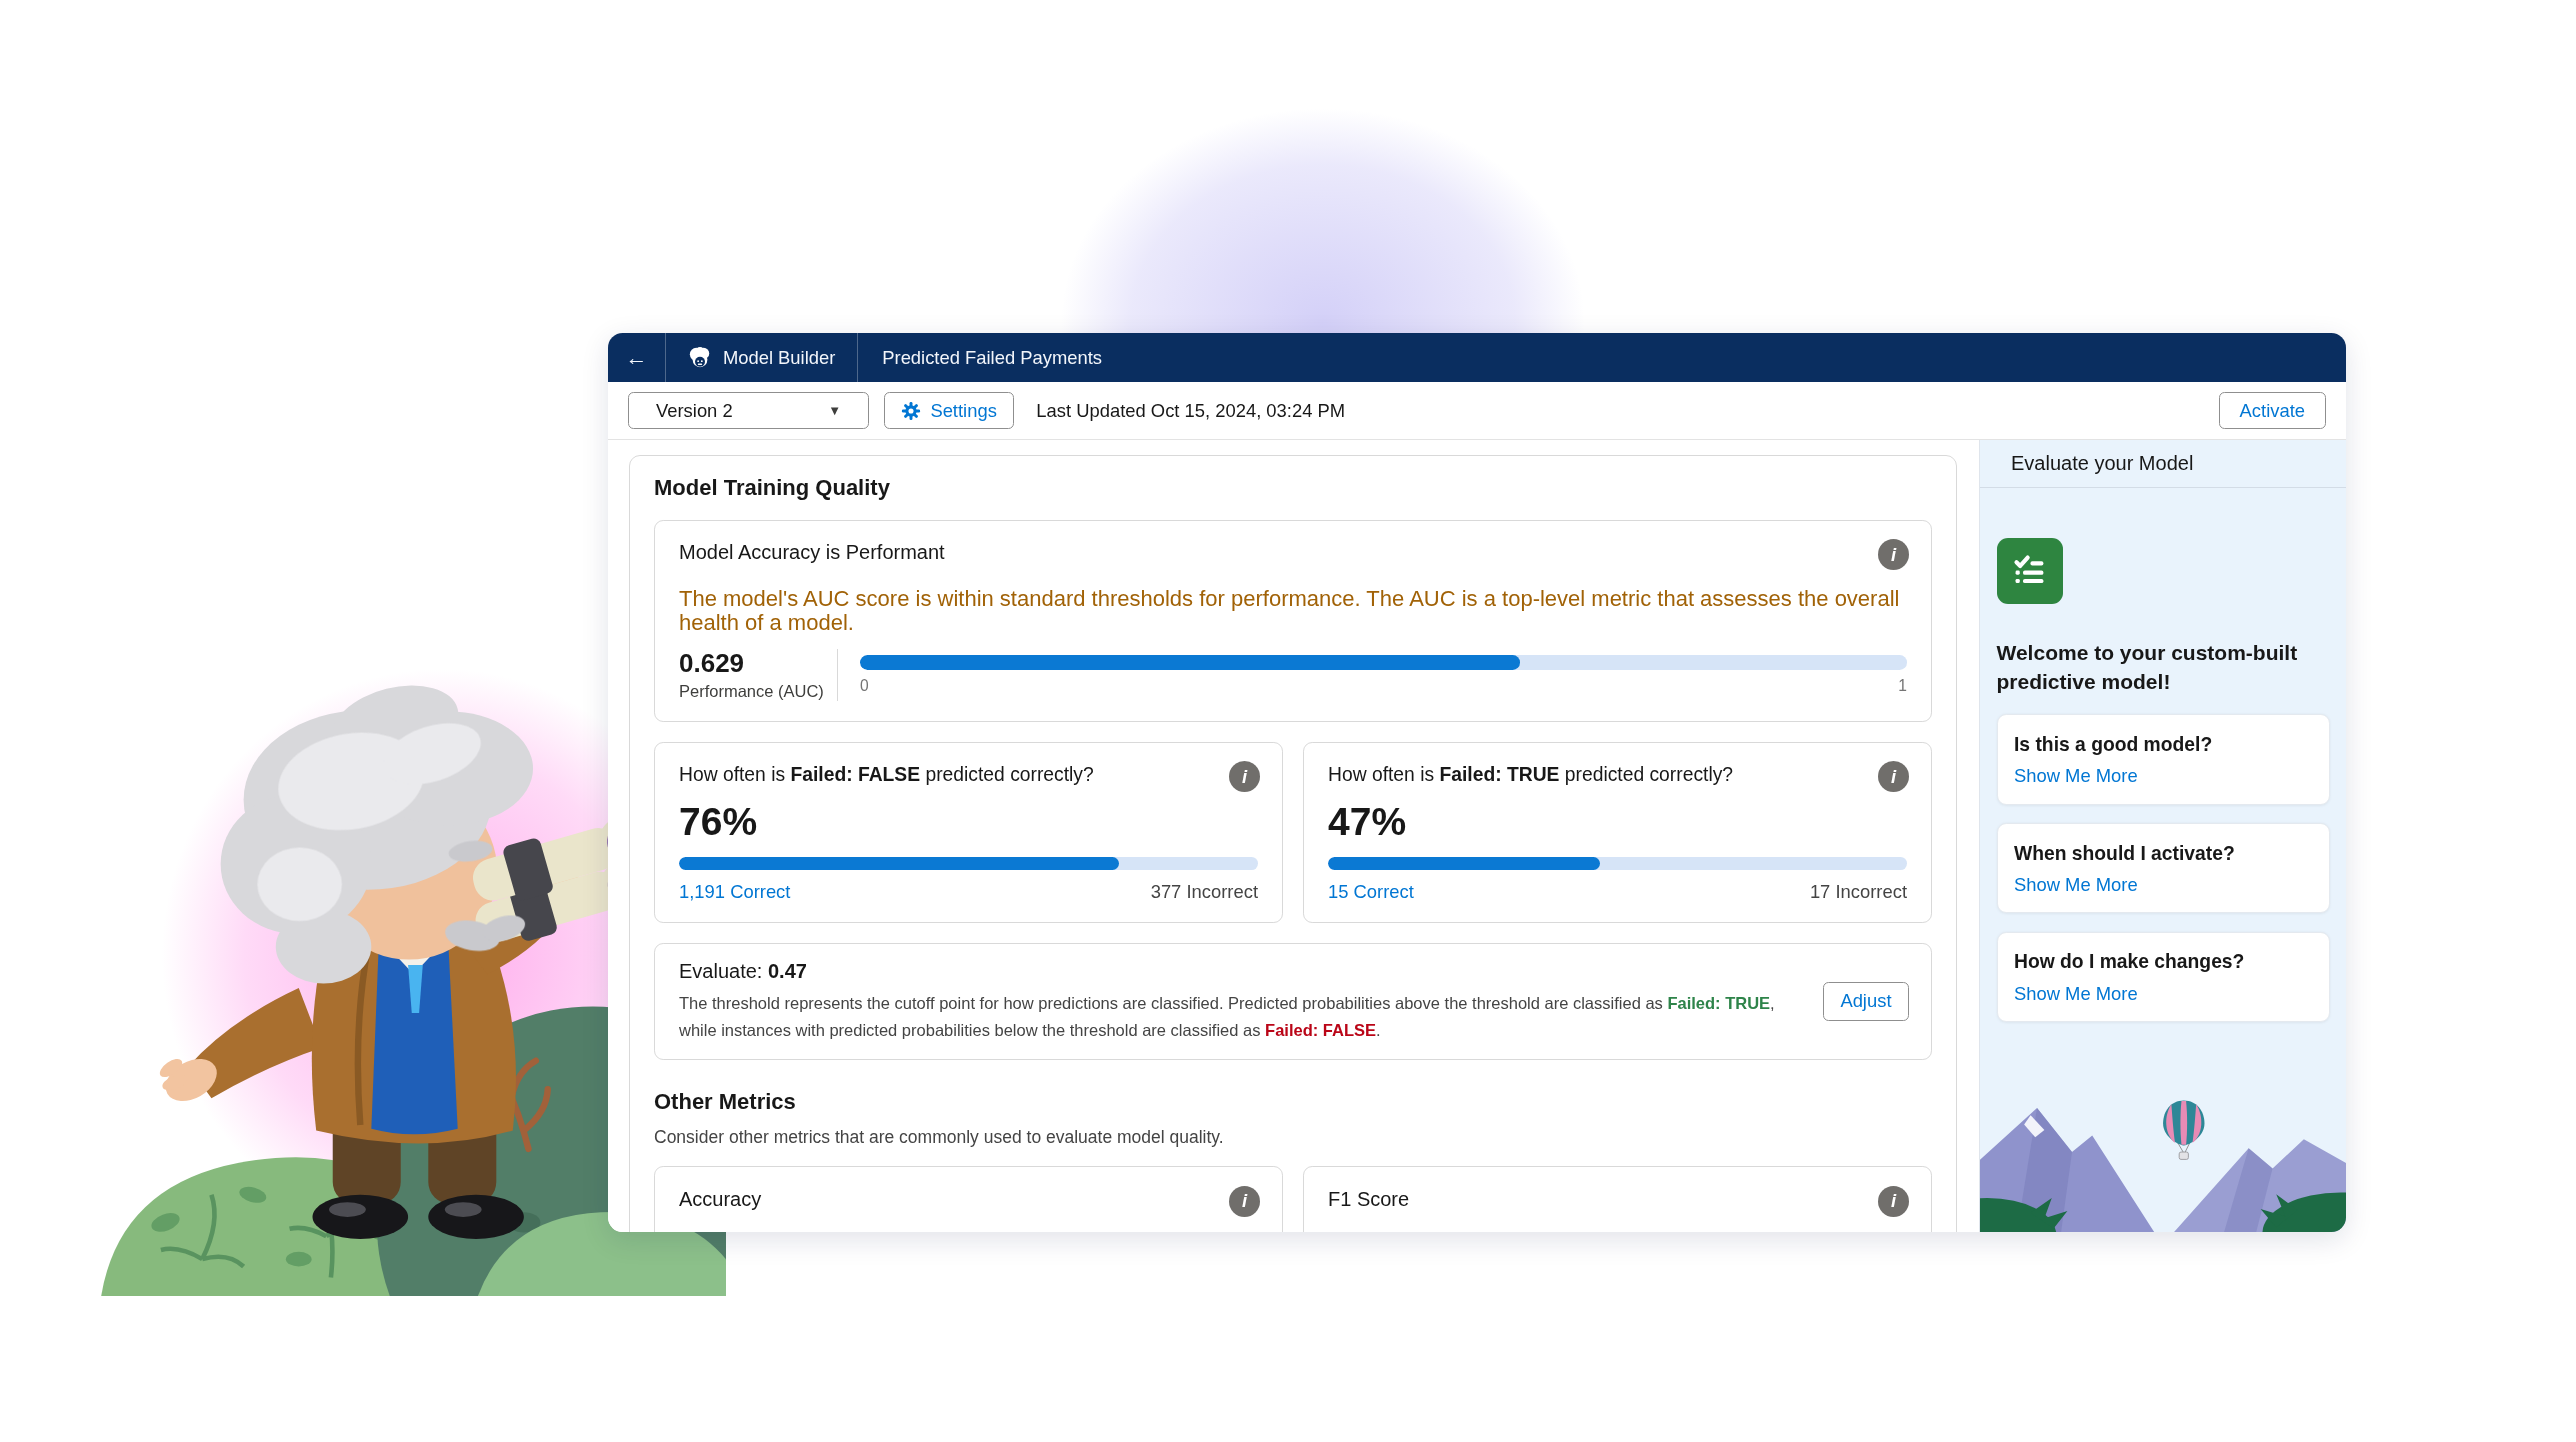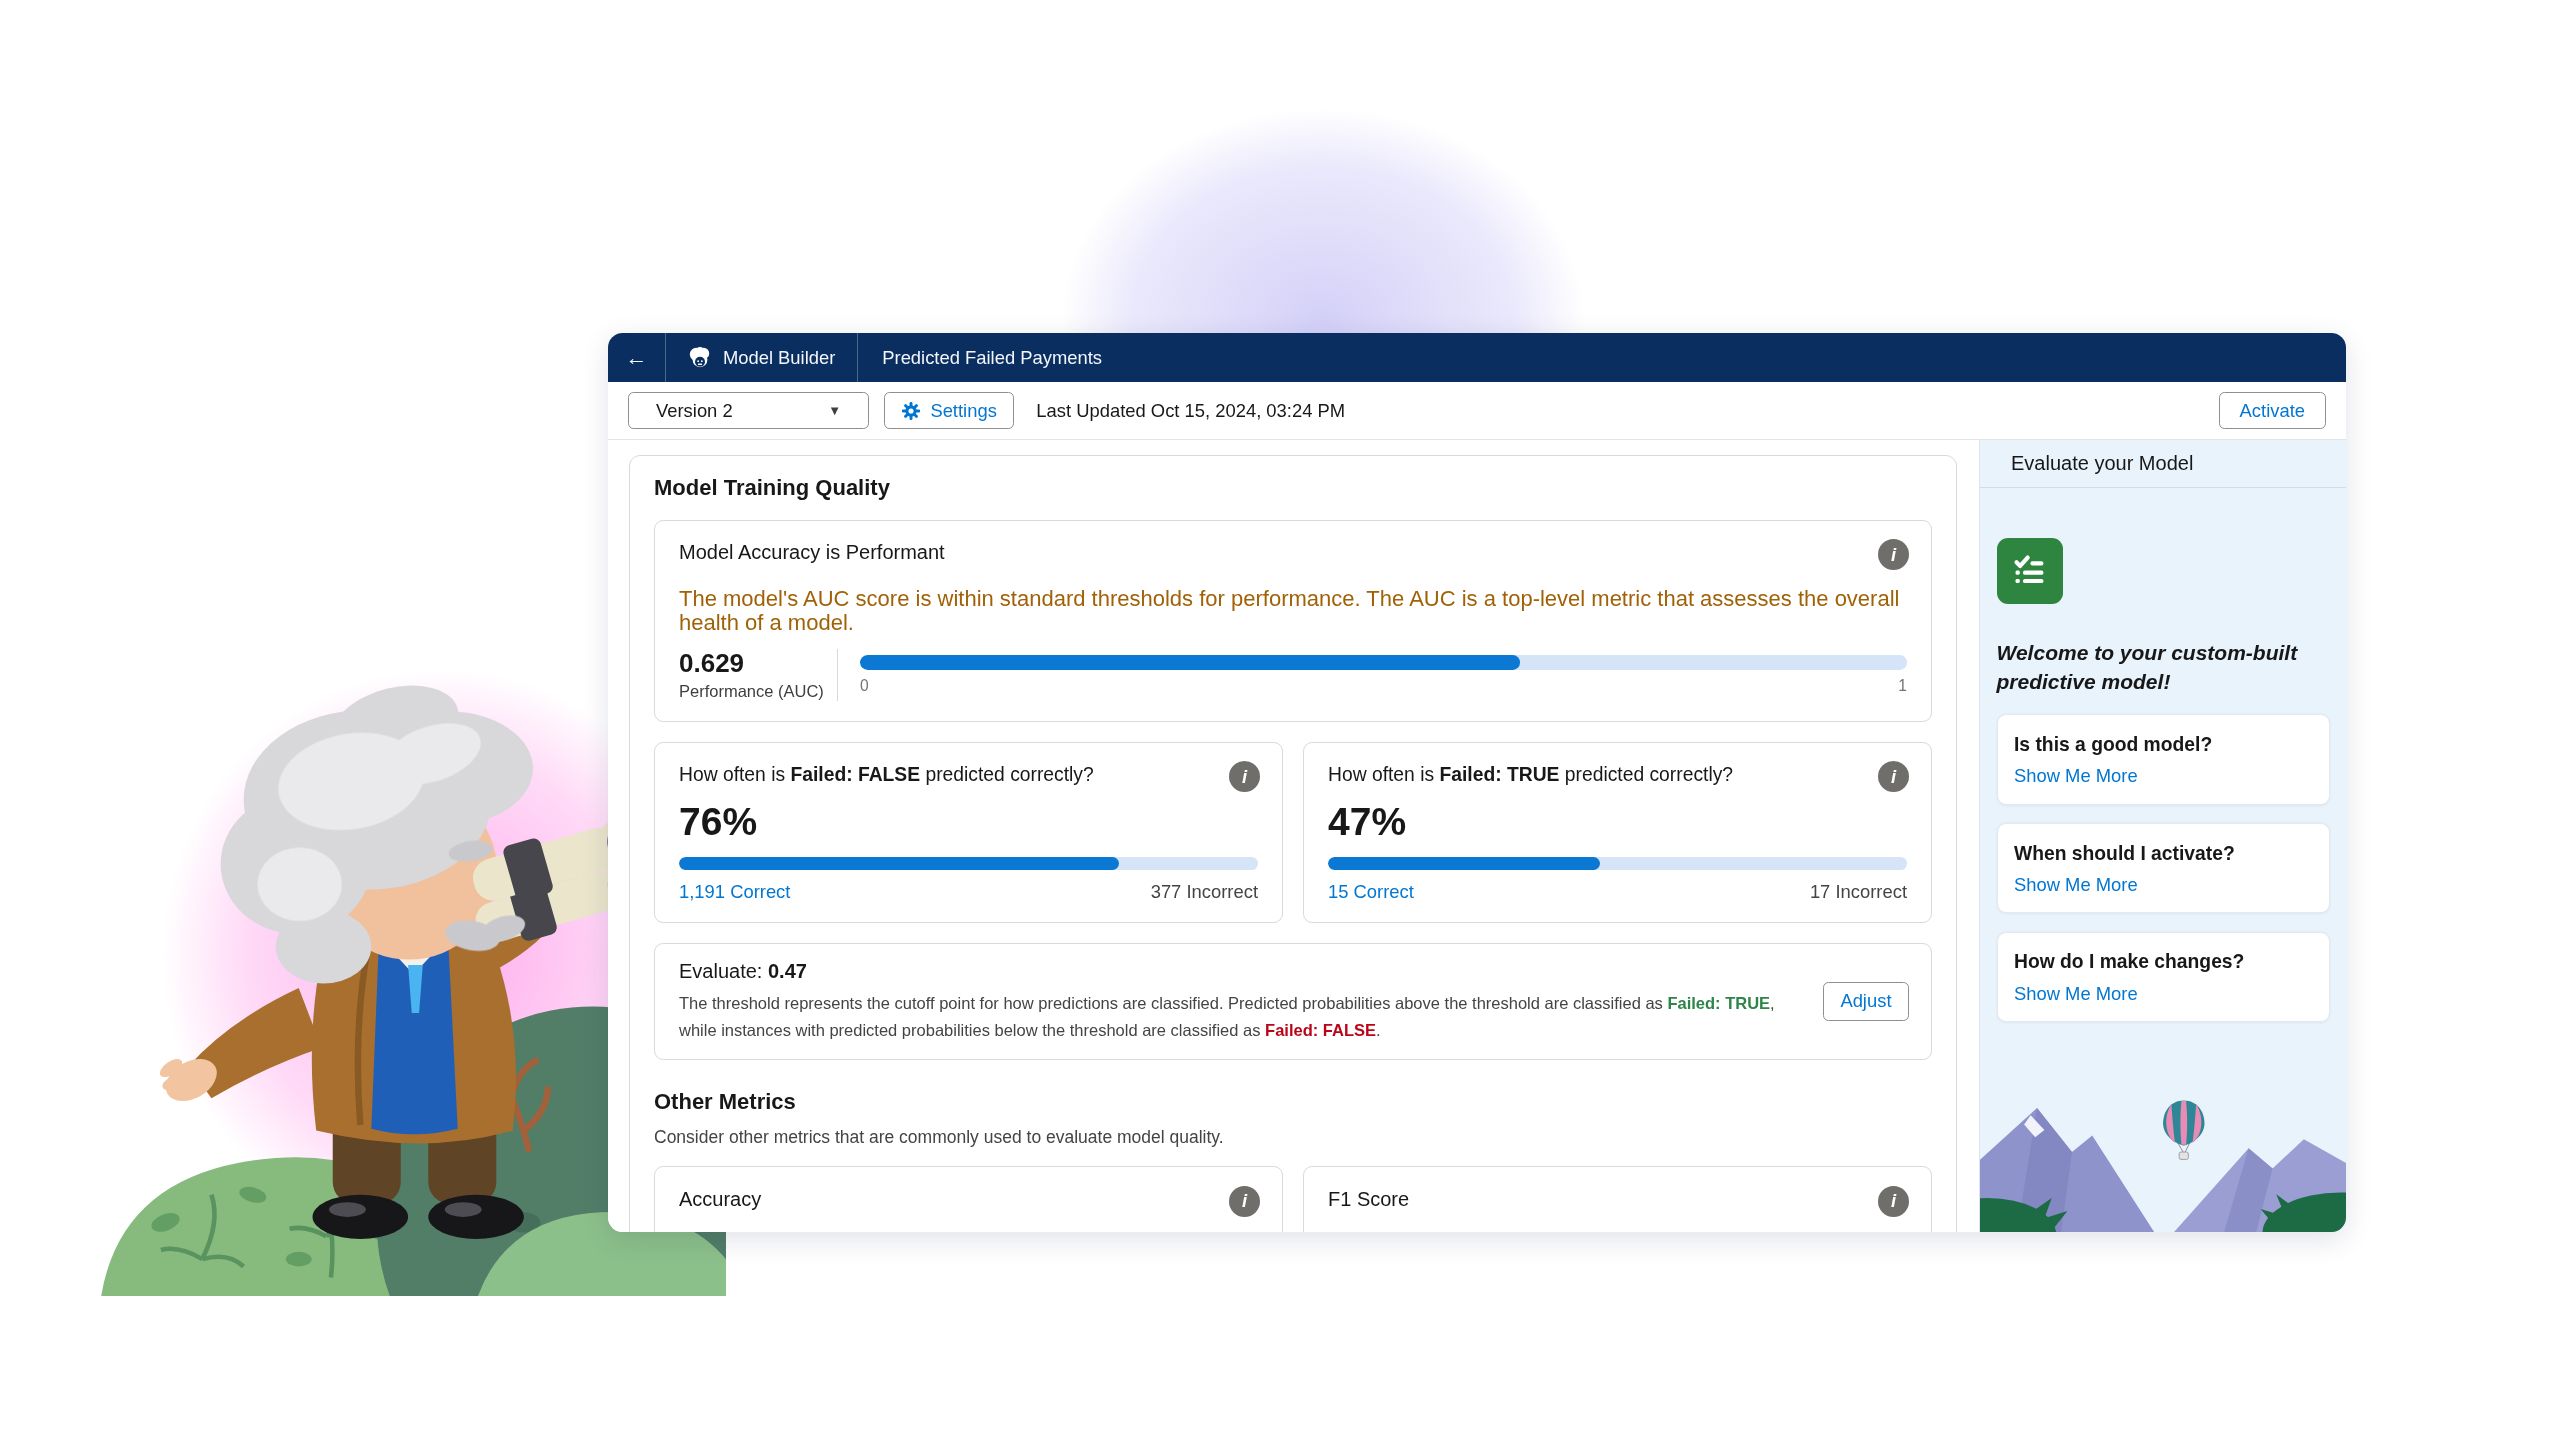--- a/index.html
+++ b/index.html
@@ -86,21 +86,21 @@
   .metric-card .val { font-size:19.3px; margin-top:24px; }
 
   
   .sidebar { width:367px; background:#e9f3fc; border-left:0.9px solid #dfe5ec; position:relative;
              display:flex; flex-direction:column; }
   .sb-head { height:48px; display:flex; align-items:center; padding:0 31px; font-size:20px;
              color:#181818; border-bottom:0.9px solid #d3dce6; }
   .sb-body { padding:0 16.5px; position:relative; flex:1; }
   .sb-icon { width:66px; height:66px; border-radius:11px; background:#2e8540; margin-top:50px;
              display:flex; align-items:center; justify-content:center; }
-  .sb-welcome { font-size:21px; font-weight:700; line-height:28.5px; margin-top:35px; max-width:303px;font-style:italic; }
+  .sb-welcome { font-size:21px; font-weight:700; line-height:28.5px; margin-top:35px; max-width:303px; }
   .help-card { background:#fff; border:0.9px solid #e4e9ef; border-radius:9.2px; padding:16.5px;
                box-shadow:0 0.9px 2.8px rgba(0,0,0,.06); margin-top:18.4px; }
   .help-card .q { font-size:19.3px; font-weight:700; line-height:25px; }
   .help-card .l { display:inline-block; font-size:18.4px; margin-top:8.3px; }
   .sb-scene { position:absolute; left:0; right:0; bottom:0; height:138px; }
 </style>
 </head>
 <body>
 
 <div class="blob blob-purple"></div>

